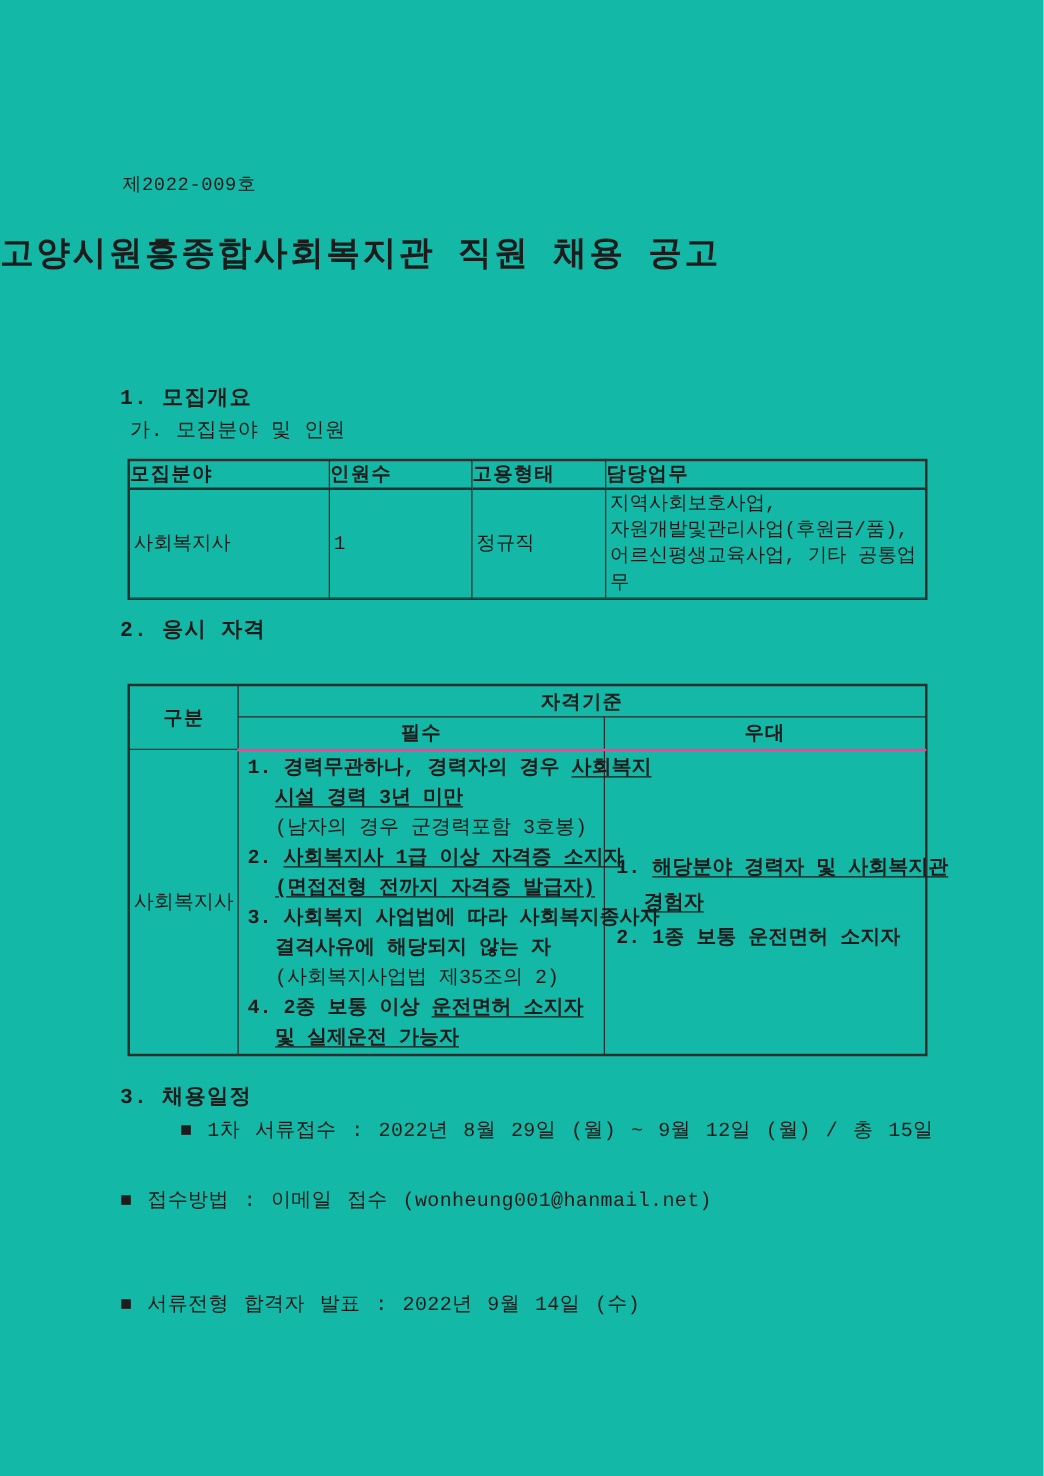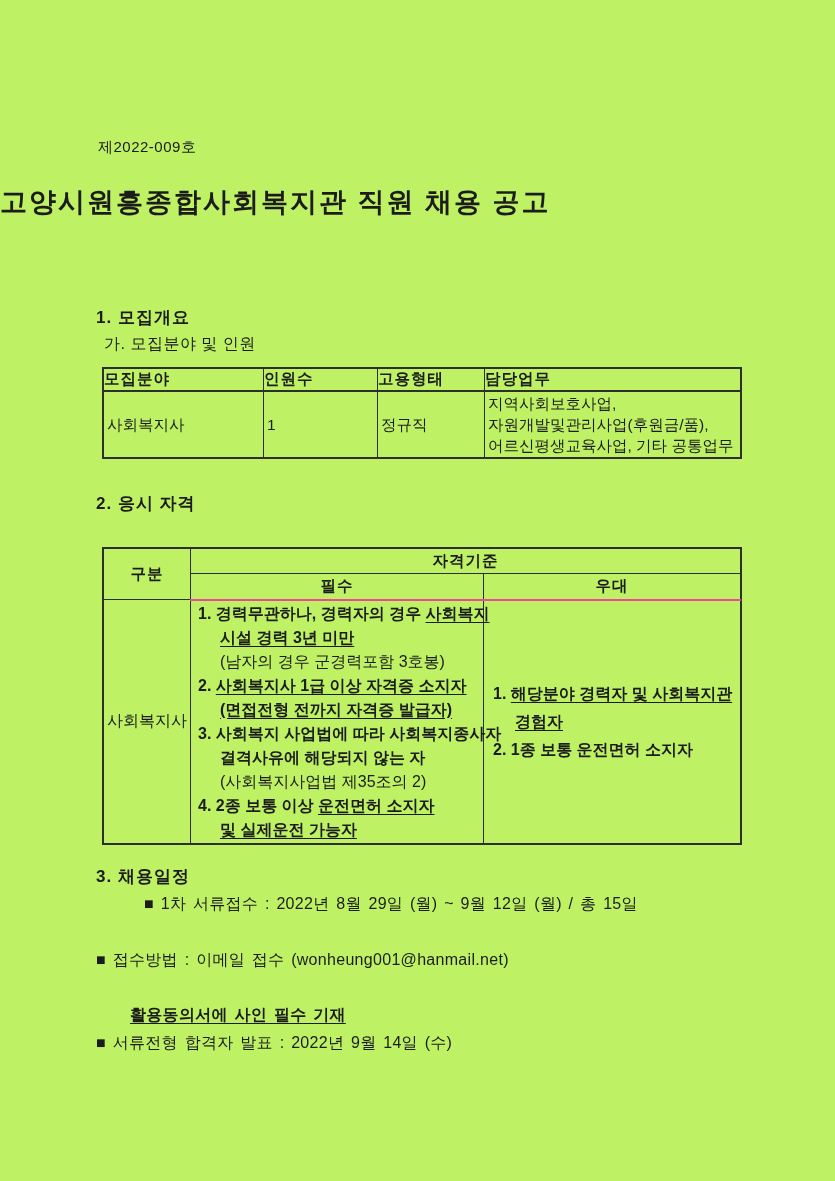--- a/index.html
+++ b/index.html
@@ -1,19 +1,19 @@
 <!DOCTYPE html>
 <html><head>
 <meta charset="utf-8">
 <style>
   * { margin:0; padding:0; box-sizing:border-box; }
   html,body { background:#ffffff; }
   .page {
-    position:relative; width:835px; height:1181px; background:#bef264;
-    font-family:Liberation Sans, sans-serif;
+    position:relative; width:835px; height:1181px; background:#14b8a6;
+    font-family:Liberation Mono, monospace;
     color:#1c1c1c; overflow:hidden; outline:1px solid #d9d9d9;
   }
   .b { font-weight:bold; }
   .u { text-decoration:underline; text-underline-offset:3px; }
 
   .doc-number { position:absolute; left:98px; top:138px; font-size:15px; letter-spacing:.5px; }
   .title {
     position:absolute; left:0; top:184px; width:100%; text-align:left;
     font-size:27px; font-weight:bold; letter-spacing:2px;
   }
@@ -128,16 +128,15 @@
             <div class="rline ind"><span class="b u">경험자</span></div>
             <div class="rline"><span class="b">2. 1종 보통 운전면허 소지자</span></div>
           </td>
     </tr>
   </tbody>
     </table>
 
   <div class="h-sec h3">3. 채용일정</div>
   <div class="s3-line l-receipt">■ 1차 서류접수 : 2022년 8월 29일 (월) ~ 9월 12일 (월) / 총 15일</div>
   <div class="s3-line l-method">■ 접수방법 : 이메일 접수 (wonheung001@hanmail.net)</div>
-  <div class="s3-line l-note2"><span class="b u">활용동의서에 사인 필수 기재</span></div>
   <div class="s3-line l-announce">■ 서류전형 합격자 발표 : 2022년 9월 14일 (수)</div>
 
 </div>
 
 </body></html>

